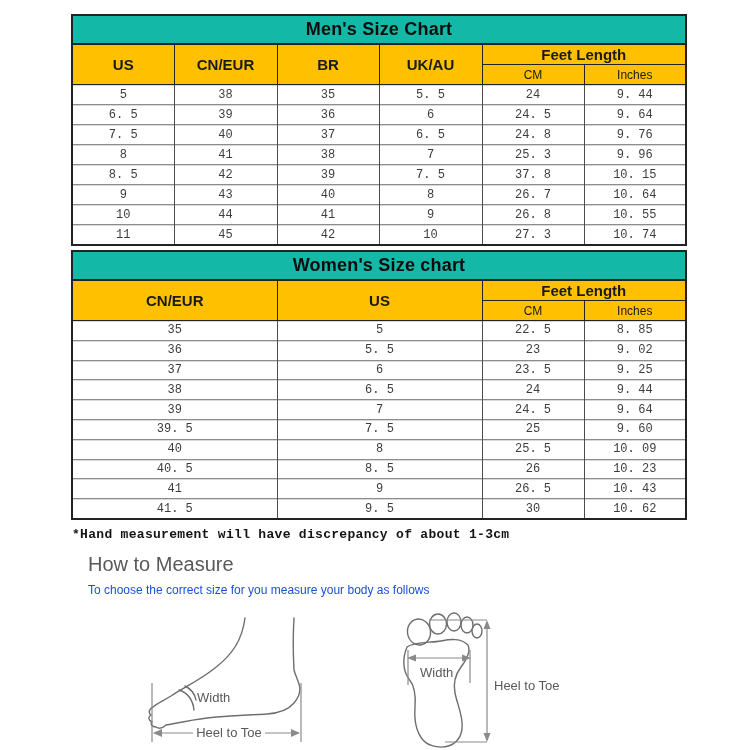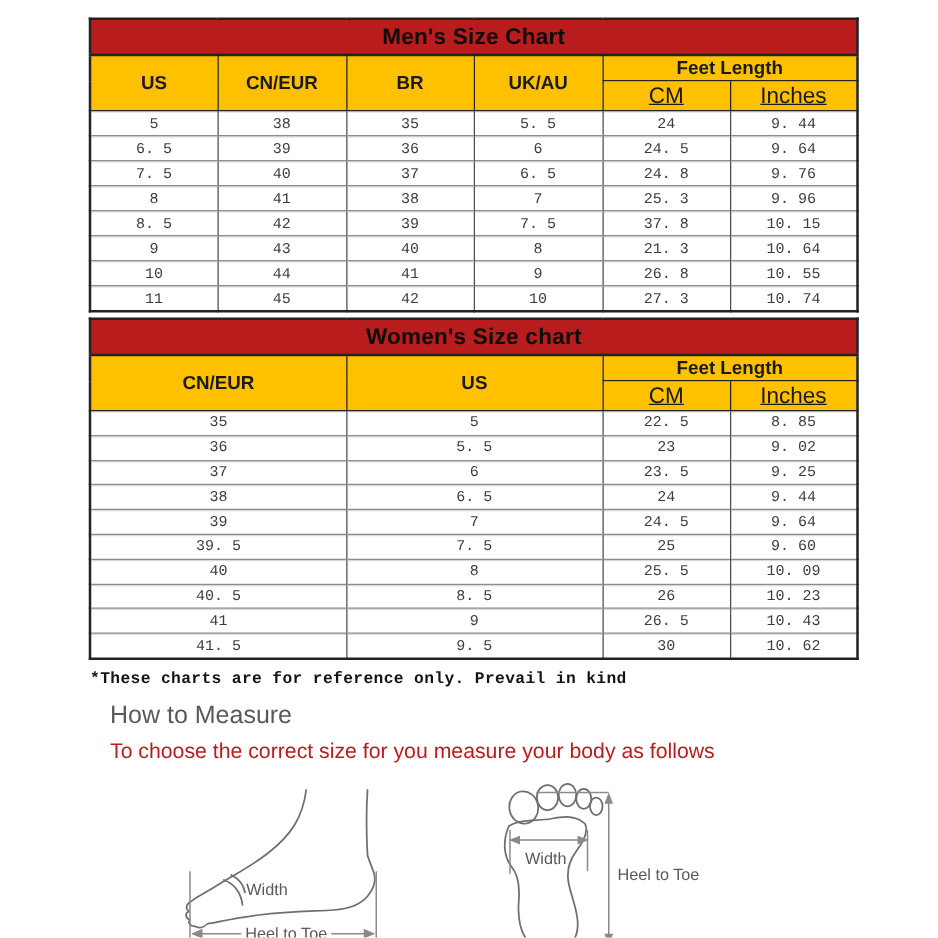--- a/index.html
+++ b/index.html
@@ -6,30 +6,30 @@
   body{width:750px;height:750px;overflow:hidden;font-family:"Liberation Sans",sans-serif;}
 
   table.size-table{
     border-collapse:collapse;table-layout:fixed;width:614px;
     margin-left:71px;border:2px solid #222;
   }
   table.mens{margin-top:14px;}
   table.womens{margin-top:4px;}
 
   th.tbl-title{
-    height:25px;background:#b91c1c;color:#0d0d0d;
+    height:25px;background:#14b8a6;color:#0d0d0d;
     font-size:18px;font-weight:bold;text-align:center;
     border-bottom:2px solid #222;letter-spacing:.2px;
   }
   th.col{
     background:#FFC000;color:#1a1a1a;border:1px solid #222;
     font-size:15px;font-weight:bold;text-align:center;
   }
   th.feet{height:16px;}
-  th.sub{height:17px;font-size:18px;font-weight:normal;text-decoration:underline;}
+  th.sub{height:17px;font-size:12px;font-weight:normal;}
 
   tbody td{
     text-align:center;vertical-align:middle;
     font-family:"Liberation Mono","DejaVu Sans Mono",monospace;
     font-size:12px;color:#3d3d3d;
     border-left:1px solid #4d4d4d;border-right:1px solid #4d4d4d;
     border-top:1px solid #8c8c8c;
     box-shadow:inset 0 1px 0 #d9d9d9;
     white-space:pre;
   }
@@ -39,21 +39,21 @@
   .notes{
     margin:7px 0 0 72px;
     font-family:"Liberation Mono","DejaVu Sans Mono",monospace;
     font-weight:bold;font-size:13px;color:#141414;
     line-height:15.5px;letter-spacing:.3px;white-space:pre;
   }
   .howto-title{
     margin:11px 0 0 88px;font-size:20px;color:#595959;
   }
   .howto-sub{
-    margin:7px 0 0 88px;font-size:17px;color:#b91c1c;
+    margin:7px 0 0 88px;font-size:12px;color:#1d4ed8;
   }
   .diagrams{position:relative;height:148px;margin-top:6px;}
   .diagrams svg{position:absolute;}
   svg .sketch{fill:none;stroke:#6e6e6e;stroke-width:1.4;stroke-linecap:round;stroke-linejoin:round;}
   svg .measure{fill:none;stroke:#8a8a8a;stroke-width:1.2;}
   svg .ah{fill:#8a8a8a;stroke:none;}
   svg text{font-family:"Liberation Sans",sans-serif;font-size:13px;fill:#595959;}
 </style>
 </head>
 <body>
@@ -122,21 +122,21 @@
         <td>39</td>
         <td>7. 5</td>
         <td>37. 8</td>
         <td>10. 15</td>
       </tr>
       <tr>
         <td>9</td>
         <td>43</td>
         <td>40</td>
         <td>8</td>
-        <td>21. 3</td>
+        <td>26. 7</td>
         <td>10. 64</td>
       </tr>
       <tr>
         <td>10</td>
         <td>44</td>
         <td>41</td>
         <td>9</td>
         <td>26. 8</td>
         <td>10. 55</td>
       </tr>
@@ -229,21 +229,21 @@
       </tr>
       <tr>
         <td>41. 5</td>
         <td>9. 5</td>
         <td>30</td>
         <td>10. 62</td>
       </tr>
     </tbody>
 </table>
 
-<div class="notes"><div>*These charts are for reference only. Prevail in kind</div></div>
+<div class="notes"><div>*Hand measurement will have discrepancy of about 1-3cm</div></div>
 
 <div class="howto-title">How to Measure</div>
 <div class="howto-sub">To choose the correct size for you measure your body as follows</div>
 
 <div class="diagrams">
 
   <svg style="left:145px;top:3px" width="180" height="142" viewBox="0 0 180 142">
     <path class="sketch" d="M 100,12 C 97,34 88,48 70,62 C 55,74 38,82 26,90 C 18,95 11,98 8,101
          C 4,103 3,107 6,109 C 3,111 3,114 7,116 C 5,118 7,121 11,121 C 14,123 18,122 21,119
          C 32,117 46,114 62,112 C 88,109 108,109 122,108 C 136,107 144,103 149,97

